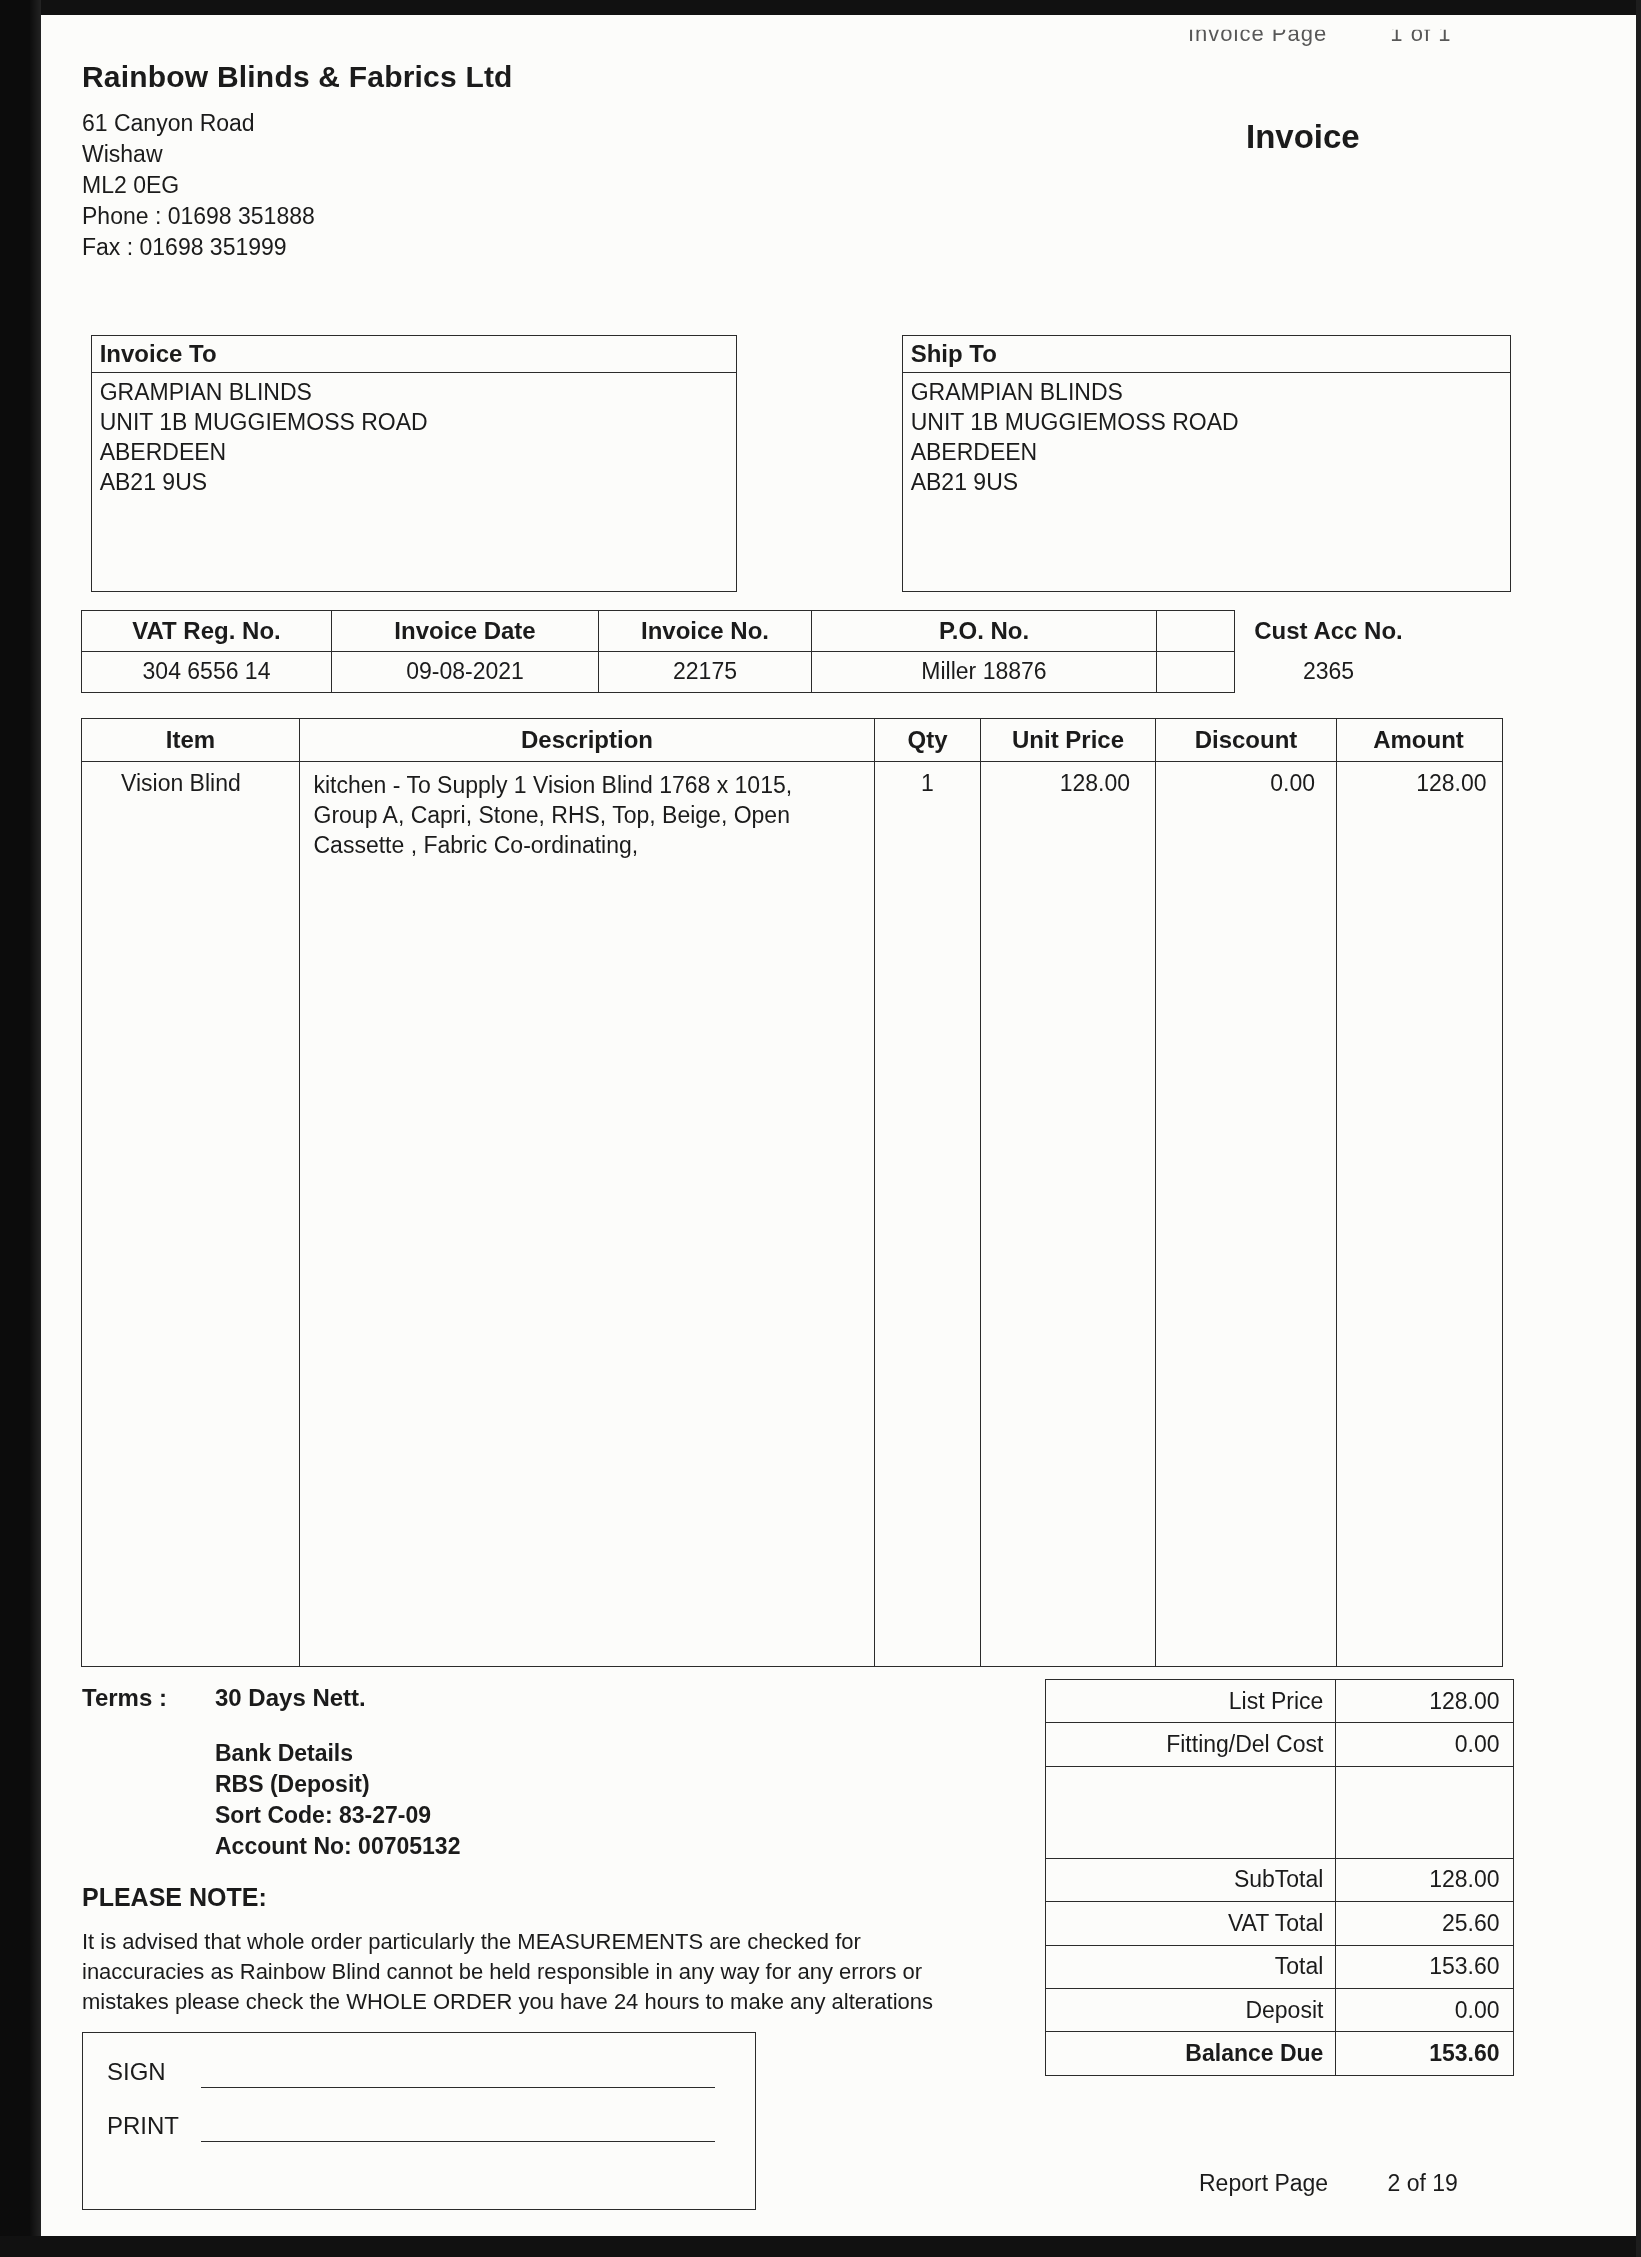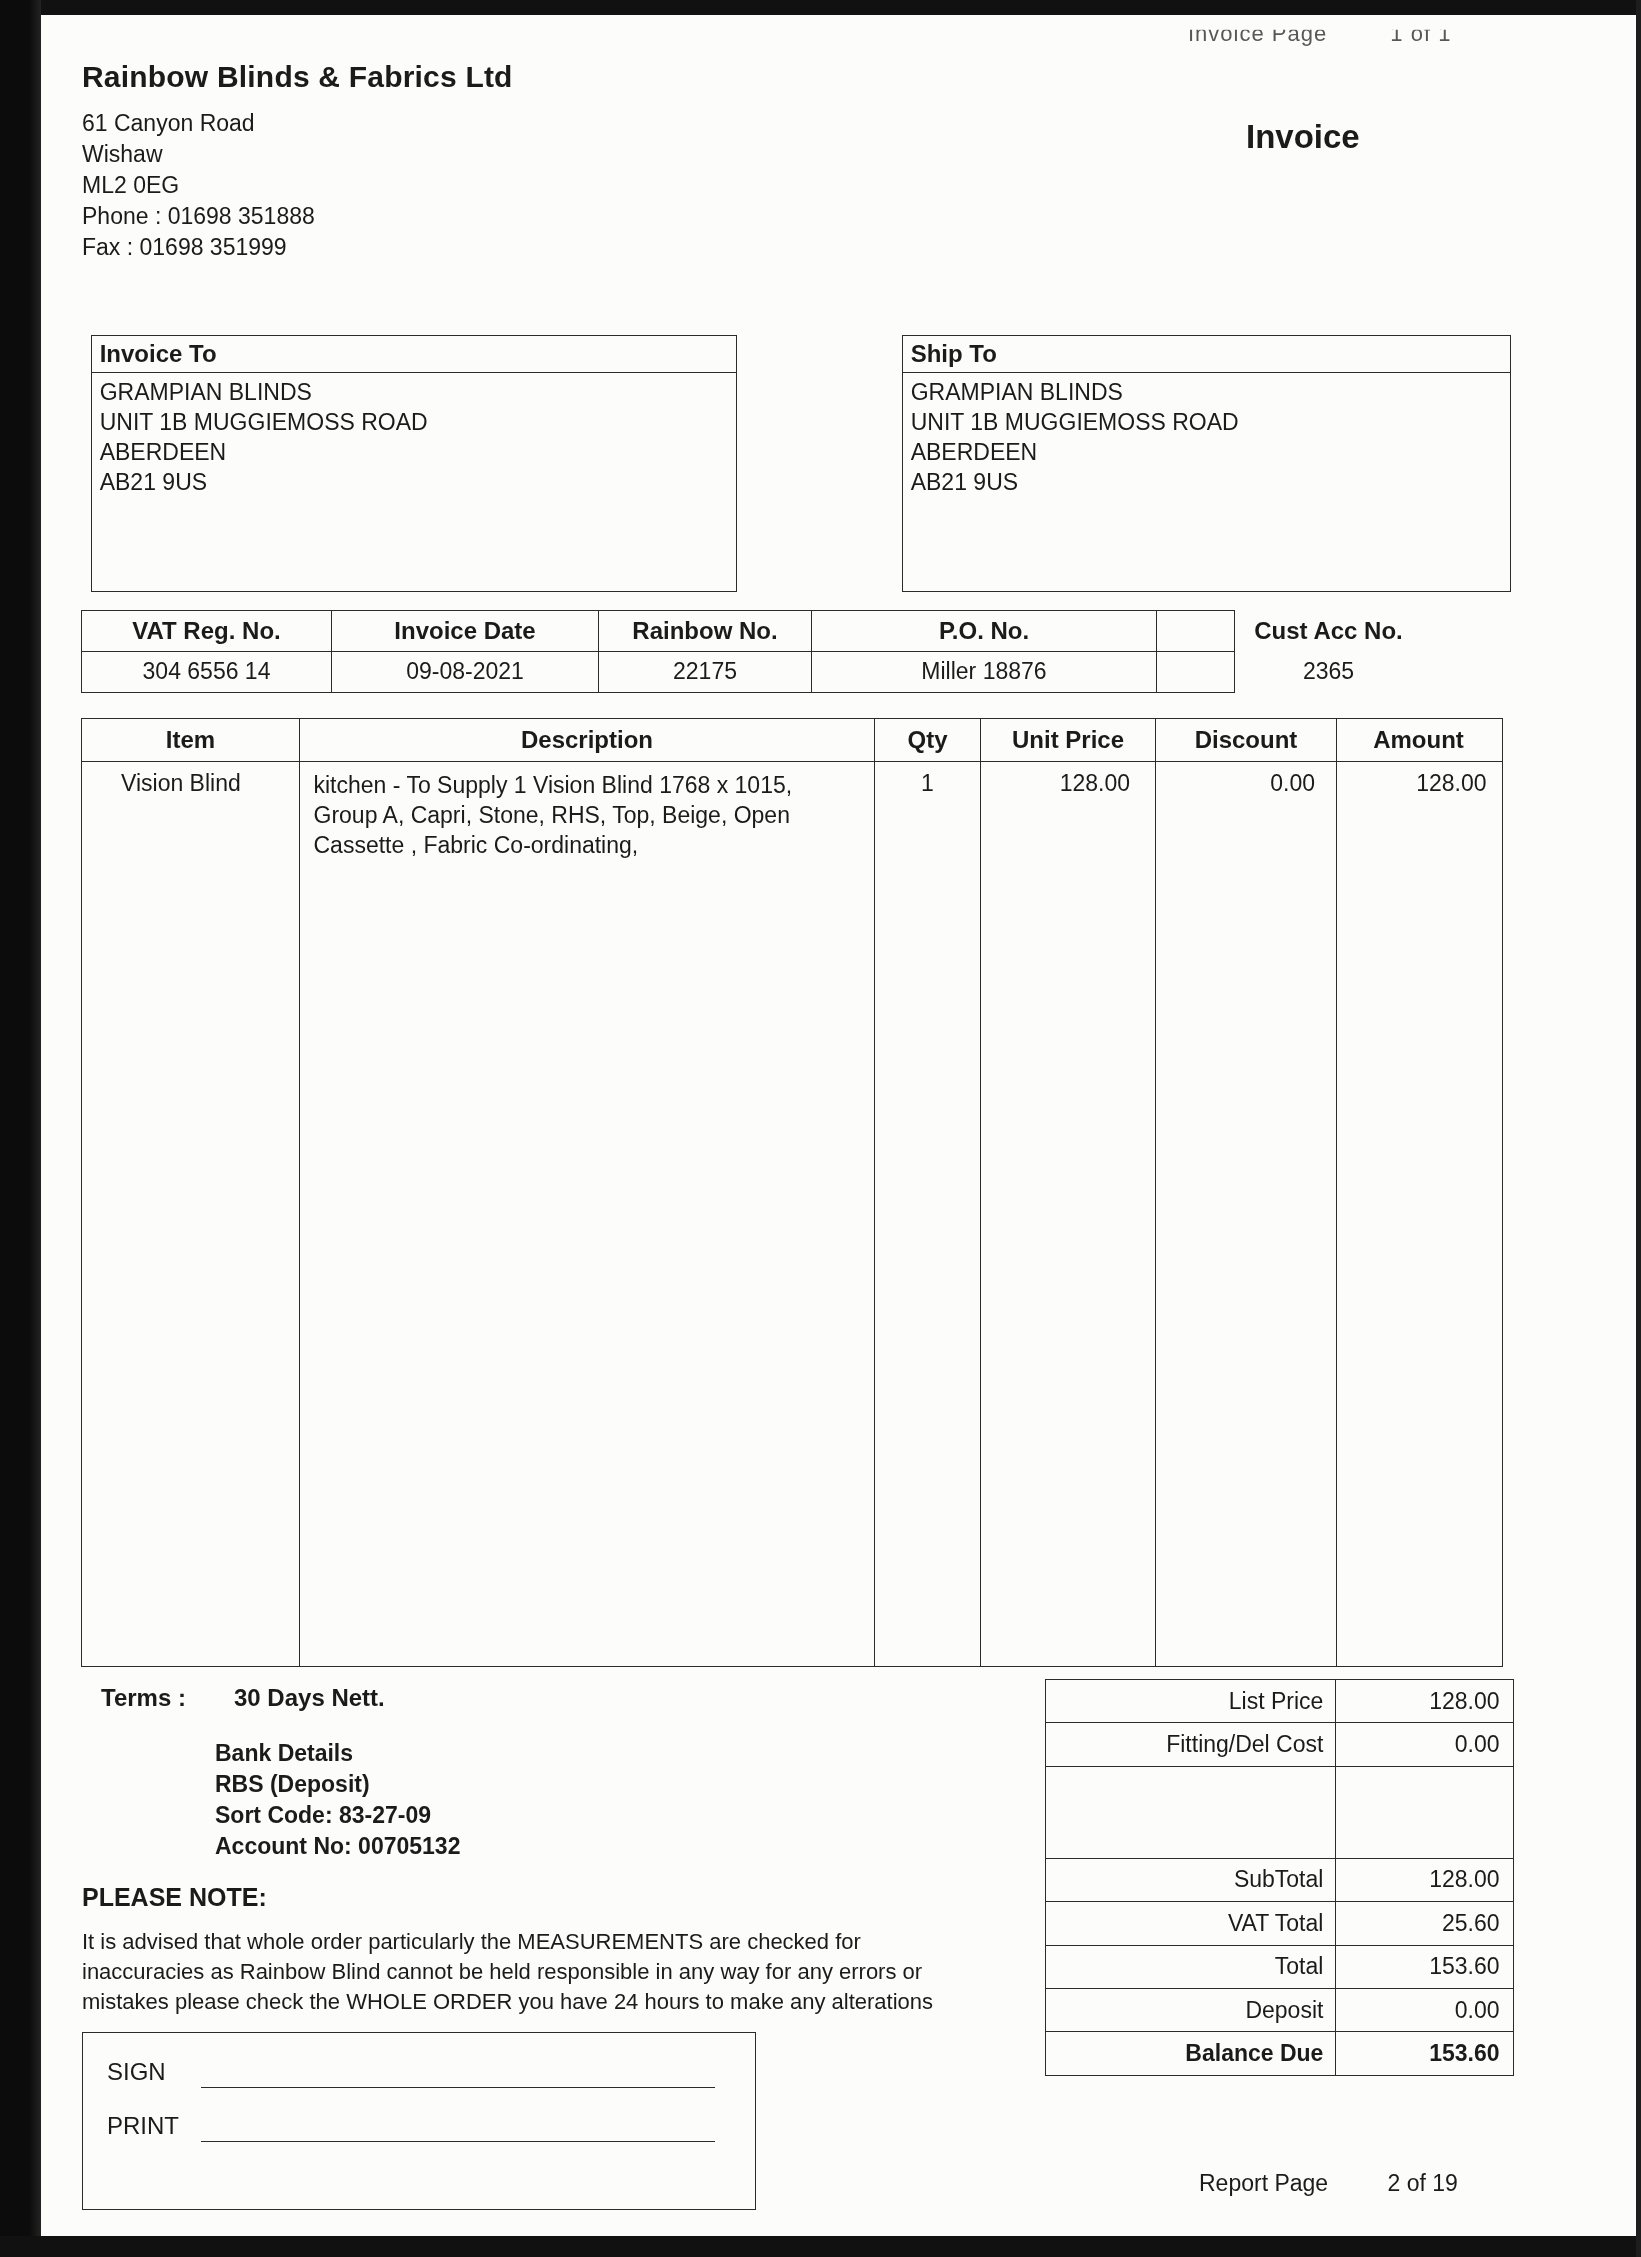--- a/index.html
+++ b/index.html
@@ -88,21 +88,21 @@
   .items-body .bcell:first-child { border-left: none; }
   .cell-item   { padding-left: 39px; }
   .cell-desc   { padding-left: 13.5px; line-height: 30px; }
   .cell-desc .desc-text { max-width: 517px; }
   .cell-qty    { text-align: center; }
   .cell-uprice { text-align: right; padding-right: 25px; }
   .cell-disc   { text-align: right; padding-right: 21px; }
   .cell-amt    { text-align: right; padding-right: 13.5px; }
 
   
-  .terms-row { position: absolute; left: 82px; top: 1684px; font-size: 24px; font-weight: bold; margin-left: 19px; }
+  .terms-row { position: absolute; left: 82px; top: 1684px; font-size: 24px; font-weight: bold; }
   .terms-row .terms-value { position: absolute; left: 133px; top: 0; white-space: nowrap; }
   .bank-block { position: absolute; left: 215px; top: 1738px; font-size: 23px; font-weight: bold; line-height: 31px; }
   .please-note-head { position: absolute; left: 82px; top: 1883px; font-size: 25px; font-weight: bold; }
   .please-note-text { position: absolute; left: 82px; top: 1927px; width: 874px; font-size: 22px; line-height: 30px; }
 
   
   .totals-box {
     position: absolute; left: 1045px; top: 1679px; width: 469px;
     border: 1.9px solid #2b2b2b;
   }
@@ -176,21 +176,21 @@
       <div>UNIT 1B MUGGIEMOSS ROAD</div>
       <div>ABERDEEN</div>
       <div>AB21 9US</div>
     </div>
   </div>
 
   <div class="info-table">
     <div class="info-row head">
       <div class="info-cell">VAT Reg. No.</div>
       <div class="info-cell">Invoice Date</div>
-      <div class="info-cell">Rainbow No.</div>
+      <div class="info-cell">Invoice No.</div>
       <div class="info-cell">P.O. No.</div>
       <div class="info-cell">Cust Acc No.</div>
     </div>
     <div class="info-row vals">
       <div class="info-cell">304 6556 14</div>
       <div class="info-cell">09-08-2021</div>
       <div class="info-cell">22175</div>
       <div class="info-cell">Miller 18876</div>
       <div class="info-cell">2365</div>
     </div>

